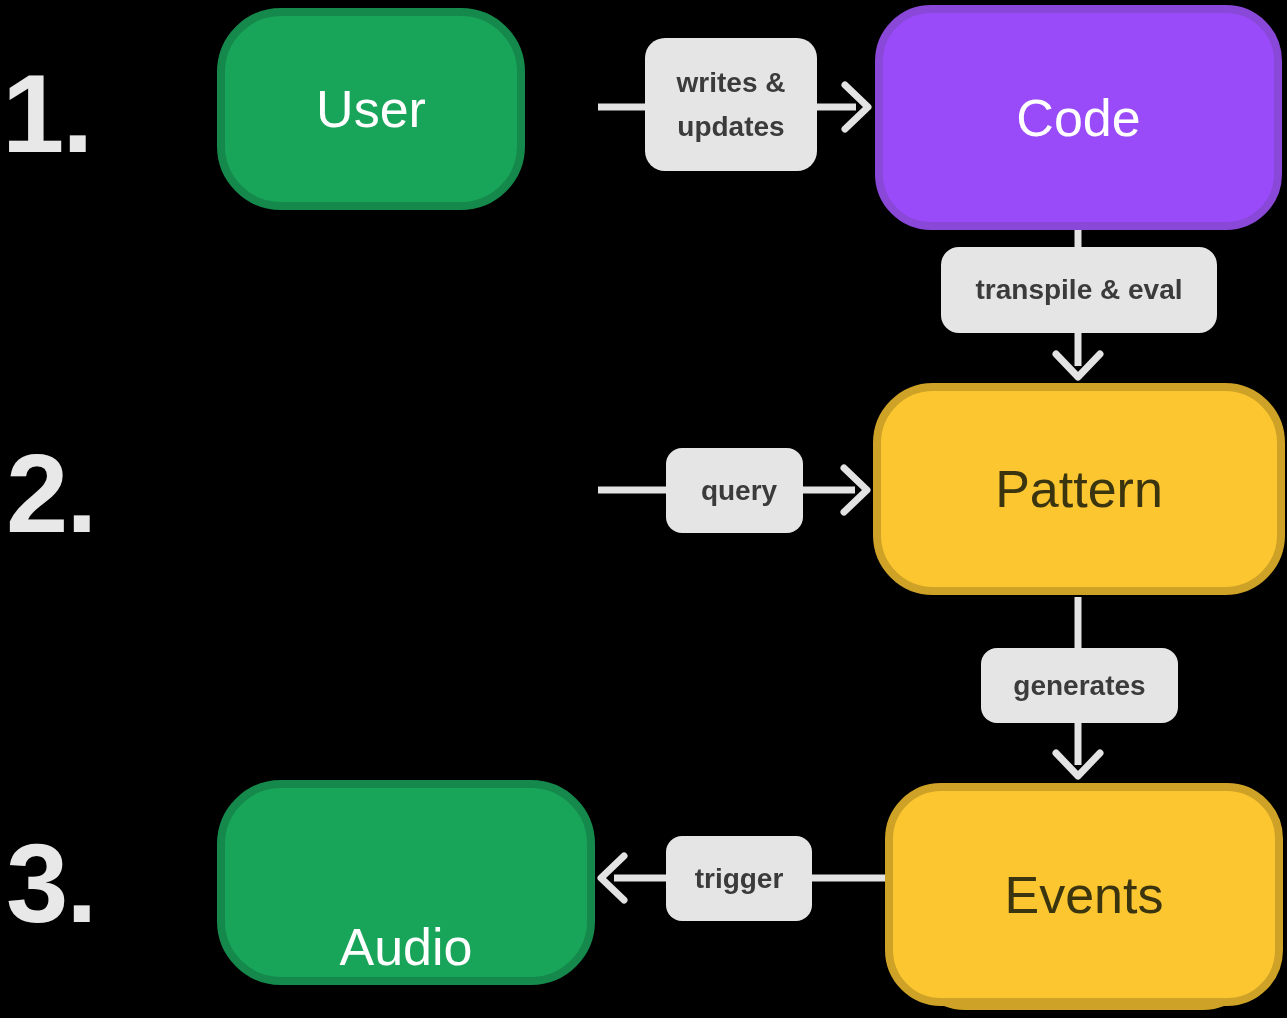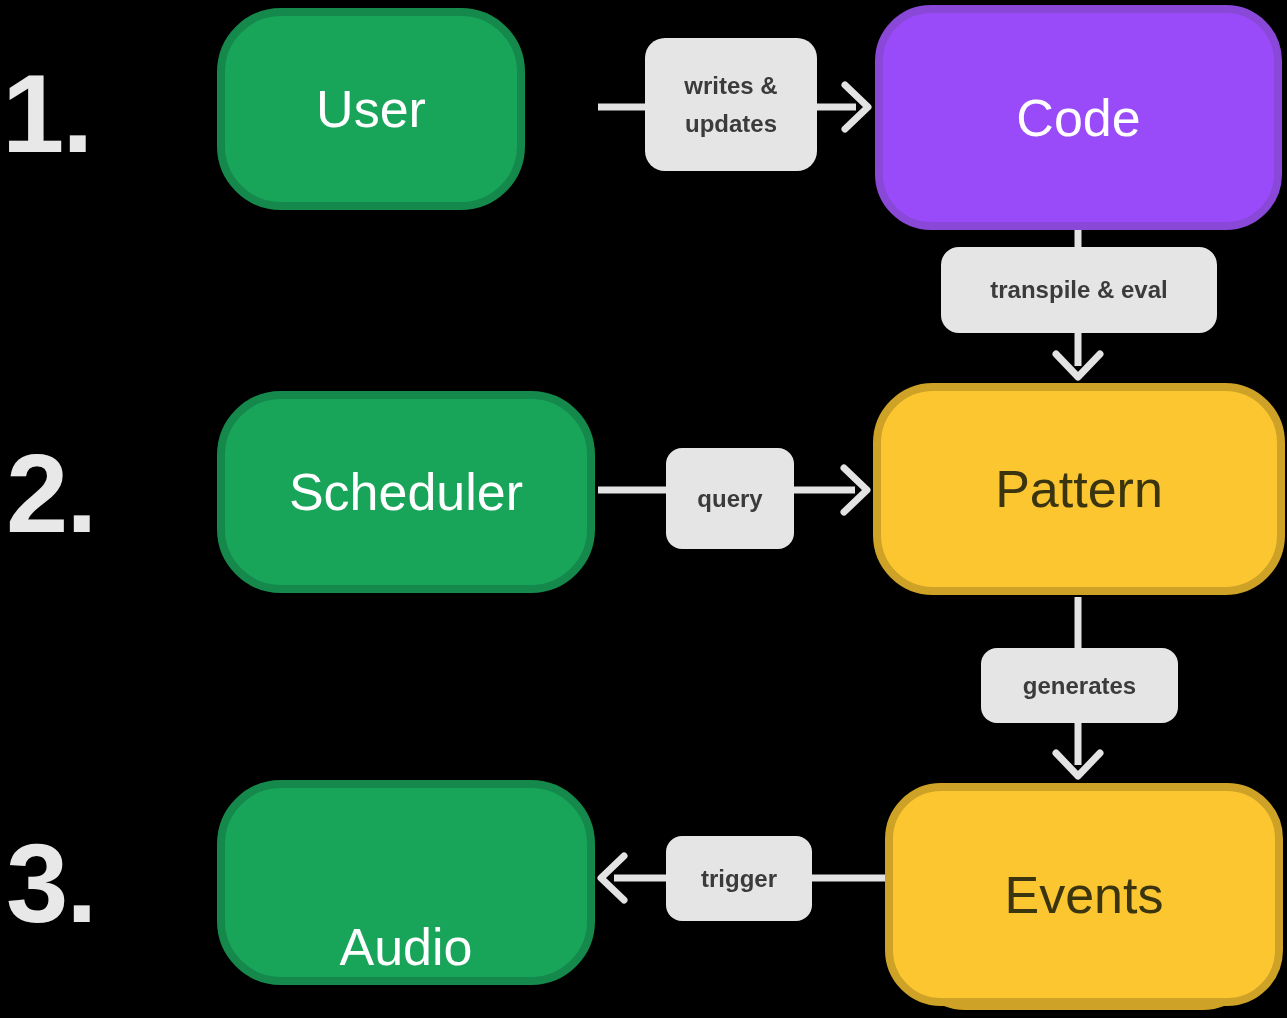--- a/index.html
+++ b/index.html
@@ -37,21 +37,21 @@
   .stack{position:absolute;}
   .stack .card{
     position:absolute; box-sizing:border-box; background:var(--yellow);
     border:8px solid var(--yellow-border); border-radius:56px;
     display:flex; align-items:center; justify-content:center;
     font-size:52px; font-weight:500; color:var(--node-text-dark);
   }
   .edge-label{
     position:absolute; display:flex; align-items:center; justify-content:center;
     background:var(--label-bg); color:var(--label-text);
-    border-radius:20px; font-size:24px; font-weight:700; line-height:1.55;
+    border-radius:20px; font-size:28px; font-weight:700; line-height:1.55;
     text-align:center; white-space:nowrap;
   }
   .edge-label.wrap{white-space:normal;}
 </style>
 </head>
 <body>
 
 <div class="canvas">
 
   <svg class="arrows" viewBox="0 0 1287 1018">
@@ -89,23 +89,20 @@
   <div class="num" style="left:6px; top:828px;">3.</div>
 
   <div class="node green" style="left:217px; top:8px; width:308px; height:202px;">
     <span>User</span>
   </div>
 
   <div class="node purple" style="left:875px; top:5px; width:407px; height:225px;">
     <span>Code</span>
   </div>
 
-  <div class="node green" style="left:217px; top:391px; width:378px; height:202px;">
-    <span>Scheduler</span>
-  </div>
 
   <div class="node yellow" style="left:873px; top:383px; width:412px; height:212px;">
     <span>Pattern</span>
   </div>
 
   <div class="node green" style="left:217px; top:780px; width:378px; height:205px;align-items:flex-end;">
     <span>Audio</span>
   </div>
 
   <div class="stack" style="left:885px; top:783px; width:398px; height:235px;">
@@ -113,19 +110,19 @@
     <div class="card" style="left:12px; top:17px; width:374px; height:188px;"></div>
     <div class="card" style="left:0px; top:0px; width:398px; height:223px;">
       <span>Events</span>
     </div>
   </div>
 
   <div class="edge-label wrap" style="left:645px; top:38px; width:172px; height:133px;">writes &amp; updates</div>
 
   <div class="edge-label" style="left:941px; top:247px; width:276px; height:86px; border-radius:18px;">transpile &amp; eval</div>
 
-  <div class="edge-label" style="left:666px; top:448px; width:128px; height:101px; border-radius:16px;">query</div>
+  <div class="edge-label" style="left:666px; top:448px; width:128px; height:85px; border-radius:16px;padding-left:9px;">query</div>
 
   <div class="edge-label" style="left:981px; top:648px; width:197px; height:75px; border-radius:16px;">generates</div>
 
   <div class="edge-label" style="left:666px; top:836px; width:146px; height:85px; border-radius:16px;">trigger</div>
 
 </div>
 
 </body></html>

